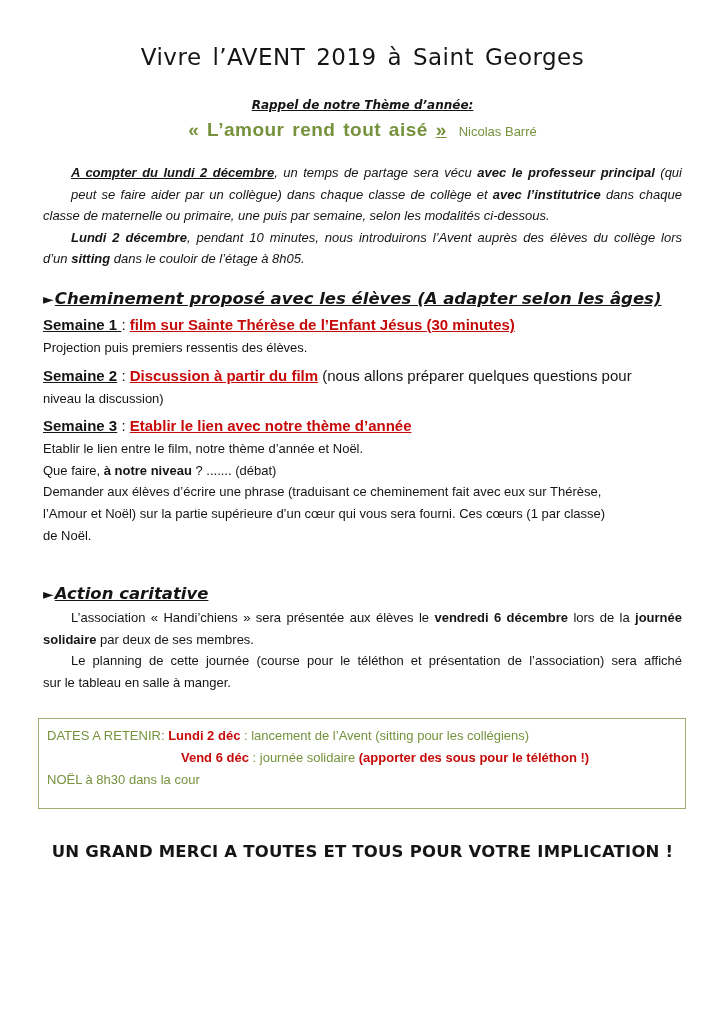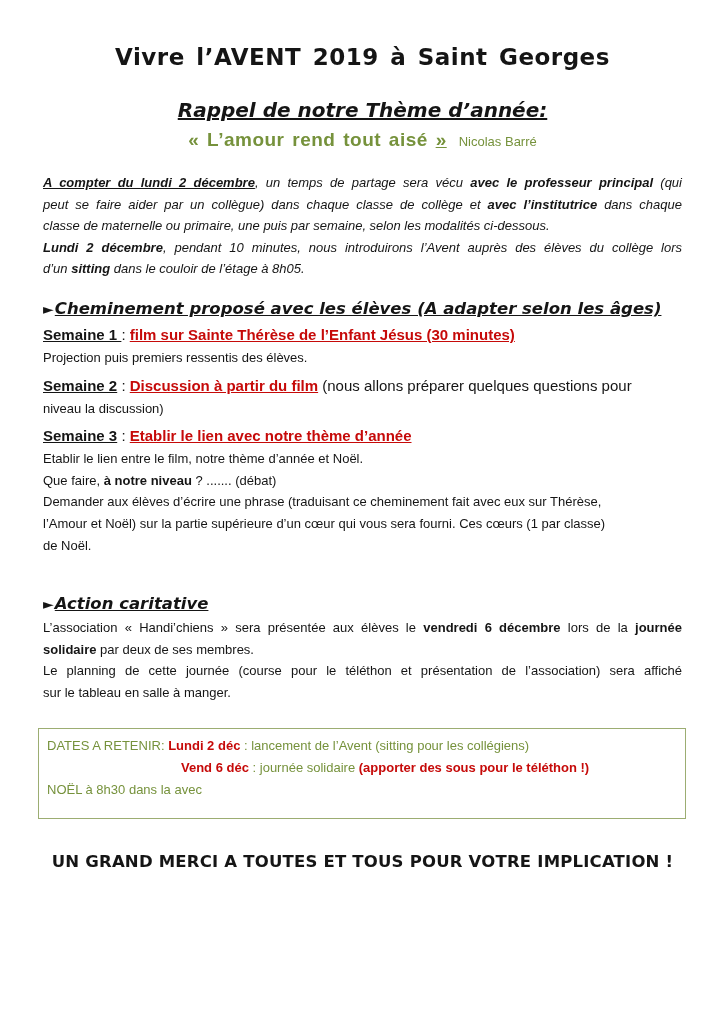--- a/index.html
+++ b/index.html
@@ -16,46 +16,46 @@
     font-family:"Liberation Sans",sans-serif;
     color:var(--ink);
     overflow:hidden;
   }
   .b{font-weight:bold;}
   .u{text-decoration:underline;}
   .red{color:var(--red);}
 
   .doc-title{
     font-family:"DejaVu Sans",sans-serif;
-    font-size:23px;font-weight:bold;text-align:center;
+    font-size:23px;font-weight:normal;text-align:center;
     letter-spacing:0.5px;word-spacing:3px;
   }
   .theme-heading{
     font-family:"DejaVu Sans",sans-serif;
     margin-top:28px;
-    font-size:20px;font-weight:bold;font-style:italic;
+    font-size:12px;font-weight:bold;font-style:italic;
     text-decoration:underline;text-align:center;
   }
   .theme-quote-row{
     margin-top:7px;text-align:center;
     color:var(--green);
   }
   .theme-quote{
     font-size:19px;font-weight:bold;letter-spacing:0.5px;word-spacing:2px;
   }
   .quote-author{
     font-size:13px;font-weight:normal;margin-left:12px;
   }
 
   .intro{
     margin-top:21px;
     font-size:13px;font-style:italic;line-height:21.6px;
   }
   .line{min-height:21.6px;}
-  .jl{text-align:justify;text-align-last:justify;}
+  .jl{text-align:justify;text-align-last:justify;margin-left:28px;}
 
   .section-heading{
     font-family:"DejaVu Sans",sans-serif;
     font-size:16.5px;font-weight:bold;font-style:italic;
     white-space:nowrap;
   }
   .section-heading .head-text{text-decoration:underline;}
   .arrow{font-style:normal;font-size:14px;margin-right:1px;}
   .cheminement-heading{margin-top:19px;}
 
@@ -134,18 +134,18 @@
   <div class="body-text action-body">
     <div class="line jl"><span>L’association « Handi’chiens » sera présentée aux élèves le </span><span class="b">vendredi 6 décembre</span><span> lors de la </span><span class="b">journée</span></div>
     <div class="line"><span class="b">solidaire</span><span> par deux de ses membres.</span></div>
     <div class="line jl"><span>Le planning de cette journée (course pour le téléthon et présentation de l’association) sera affiché</span></div>
     <div class="line"><span>sur le tableau en salle à manger.</span></div>
   </div>
 
   <div class="dates-box">
     <div class="line"><span>DATES A RETENIR: </span><span class="b red">Lundi 2 déc</span><span> : lancement de l’Avent (sitting pour les collégiens)</span></div>
     <div class="line indent"><span class="b red">Vend 6 déc</span><span> : journée solidaire </span><span class="b red">(apporter des sous pour le téléthon !)</span></div>
-    <div class="line"><span>NOËL à 8h30 dans la avec</span></div>
+    <div class="line"><span>NOËL à 8h30 dans la cour</span></div>
   </div>
 
   <div class="footer-thanks">UN GRAND MERCI A TOUTES ET TOUS POUR VOTRE IMPLICATION !</div>
 
 </div>
 
 </body></html>

